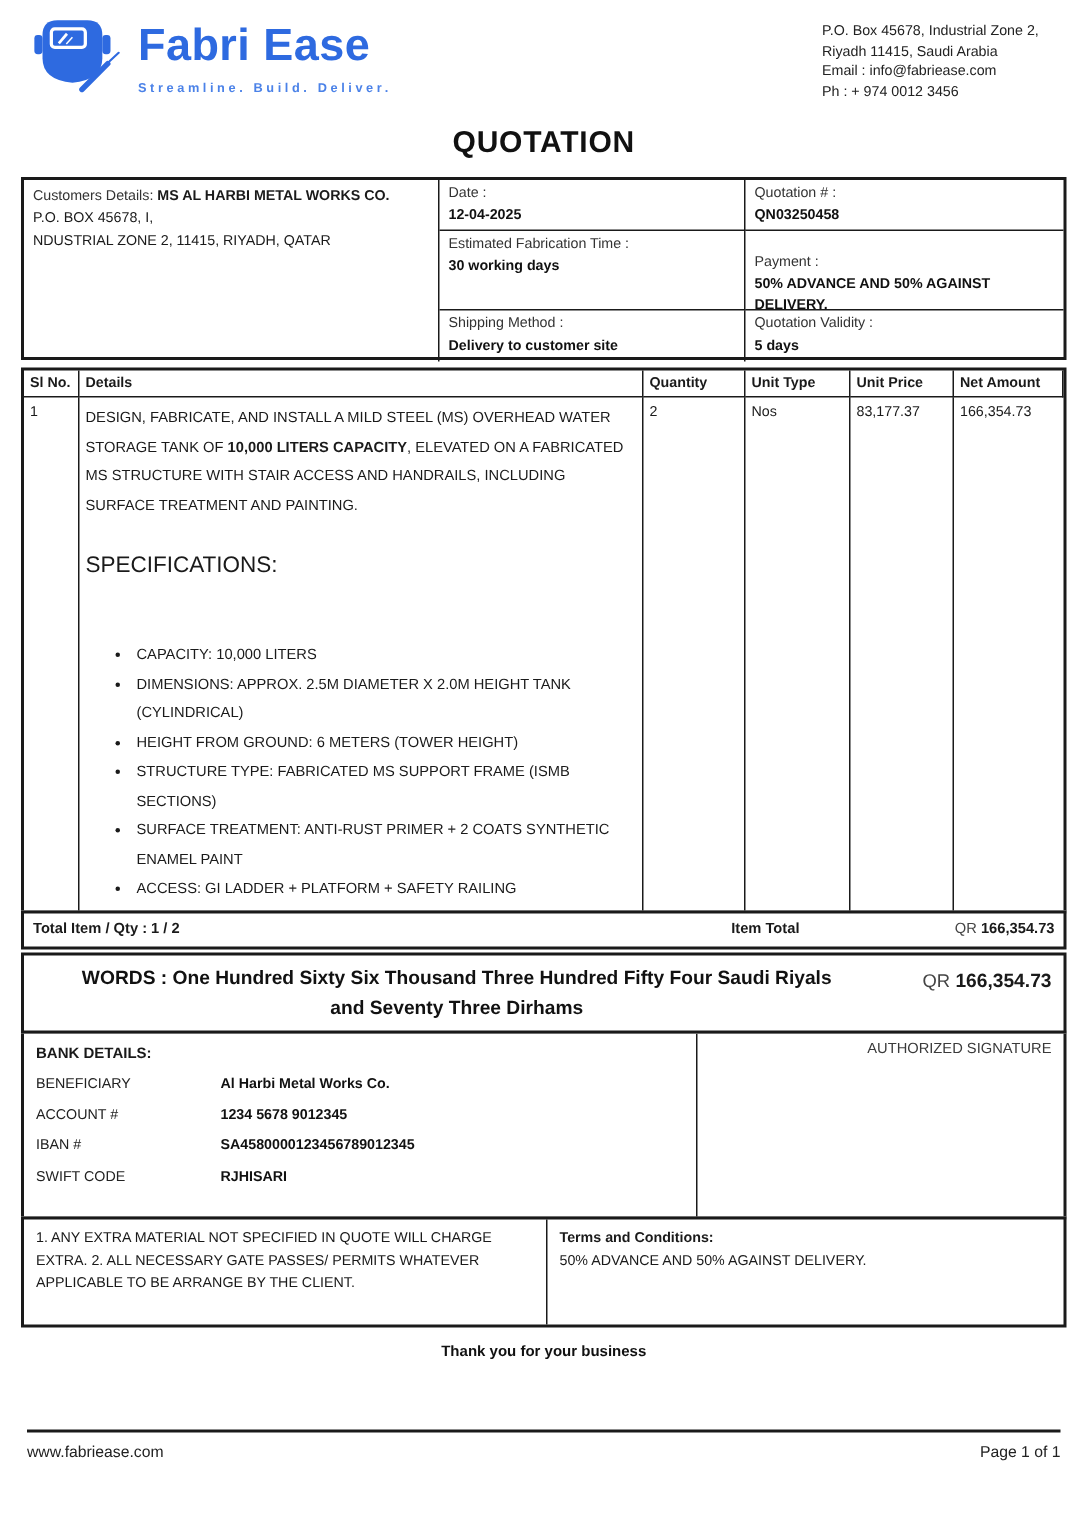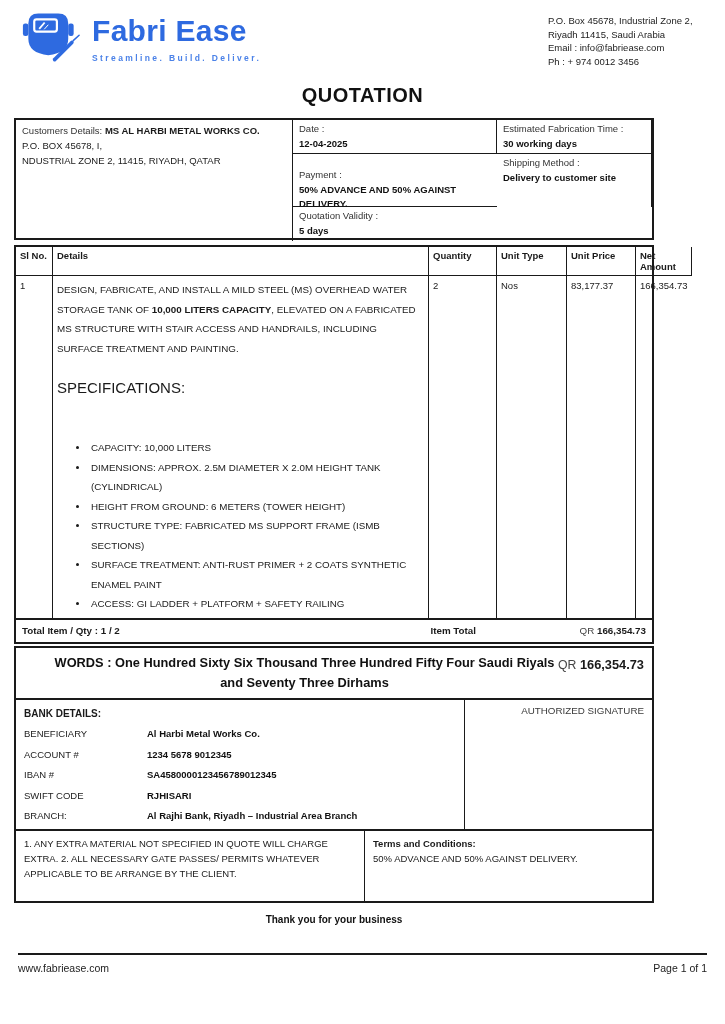--- a/index.html
+++ b/index.html
@@ -12,21 +12,21 @@
   
   .brand-block { position:absolute; left:22px; top:8px; display:flex; align-items:flex-start; }
   .brand-texts { margin-left:12px; padding-top:8px; }
   .brand-name { font-size:30px; font-weight:bold; color:#2e6ae0; letter-spacing:0.3px; line-height:30px; }
   .brand-tagline { font-size:8.5px; font-weight:bold; color:#4b82e8; letter-spacing:2.4px; margin-top:7px; }
   .contact-block { position:absolute; left:548px; top:14px; font-size:9.5px; line-height:13.5px; color:#222; }
   
   .doc-title { position:absolute; top:84px; left:0; width:100%; text-align:center;
     font-size:20px; font-weight:bold; letter-spacing:0.5px; margin:0; color:#111; }
   
-  .content { position:absolute; left:14px; top:118px; width:640px; }
+  .content { position:absolute; left:14px; top:118px; width:697px; }
   .bx { border:2px solid #1a1a1a; box-sizing:border-box; background:#fff; }
   
   .info-grid { display:grid; grid-template-columns:277px 204px 1fr; grid-template-rows:34px 53px auto; height:122px; }
   .info-grid > div { padding:3px 6px; box-sizing:border-box; }
   .ig-left { grid-row:1 / 4; border-right:1px solid #1a1a1a; line-height:15px; }
   .ig-date { border-right:1px solid #1a1a1a; border-bottom:1px solid #1a1a1a; }
   .ig-qno  { border-bottom:1px solid #1a1a1a; }
   .ig-fab  { border-right:1px solid #1a1a1a; border-bottom:1px solid #1a1a1a; }
   .ig-pay  { border-bottom:1px solid #1a1a1a;margin-top:12px; }
   .ig-ship { border-right:1px solid #1a1a1a; }
@@ -112,20 +112,24 @@
           <span class="lbl">Customers Details:</span>
           <b>MS AL HARBI METAL WORKS CO.</b>
         </div>
         <div>P.O. BOX 45678, I,</div>
         <div>NDUSTRIAL ZONE 2, 11415, RIYADH, QATAR</div>
       </div>
       <div class="ig-date">
         <div class="lbl">Date :</div>
         <div class="val">12-04-2025</div>
       </div>
+      <div class="ig-qno">
+        <div class="lbl">Quotation # :</div>
+        <div class="val">QN03250458</div>
+      </div>
       <div class="ig-fab">
         <div class="lbl">Estimated Fabrication Time :</div>
         <div class="val">30 working days</div>
       </div>
       <div class="ig-pay">
         <div class="lbl">Payment :</div>
         <div class="val">50% ADVANCE AND 50% AGAINST DELIVERY.</div>
       </div>
       <div class="ig-ship">
         <div class="lbl">Shipping Method :</div>
@@ -187,24 +191,20 @@
           <span class="bank-value">1234 5678 9012345</span>
         </div>
         <div class="bank-row">
           <span class="bank-label">IBAN #</span>
           <span class="bank-value">SA4580000123456789012345</span>
         </div>
         <div class="bank-row">
           <span class="bank-label">SWIFT CODE</span>
           <span class="bank-value">RJHISARI</span>
         </div>
-        <div class="bank-row">
-          <span class="bank-label">BRANCH:</span>
-          <span class="bank-value">Al Rajhi Bank, Riyadh – Industrial Area Branch</span>
-        </div>
       </div>
       <div class="sign-cell">
         <span>AUTHORIZED SIGNATURE</span>
       </div>
     </div>
 
     <div class="note-box bx">
       <div class="note-cell left">
         <div>1. ANY EXTRA MATERIAL NOT SPECIFIED IN QUOTE WILL CHARGE EXTRA. 2. ALL NECESSARY GATE PASSES/ PERMITS WHATEVER APPLICABLE TO BE ARRANGE BY THE CLIENT.</div>
       </div>

